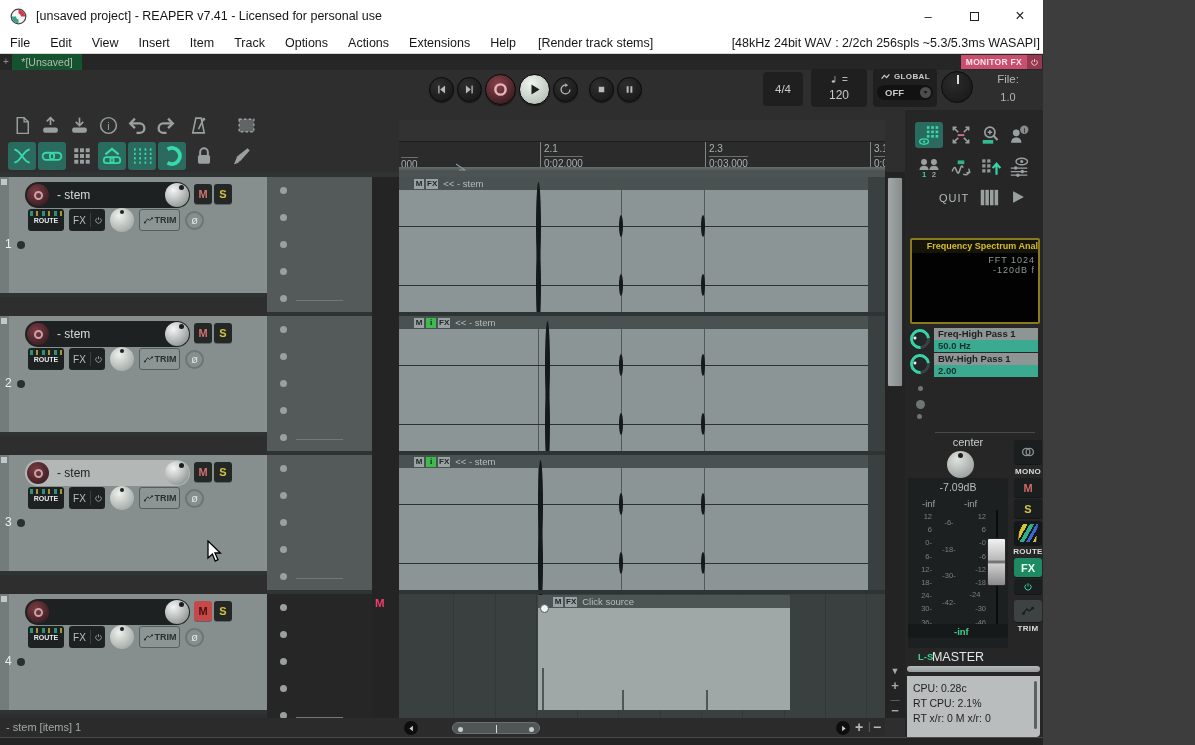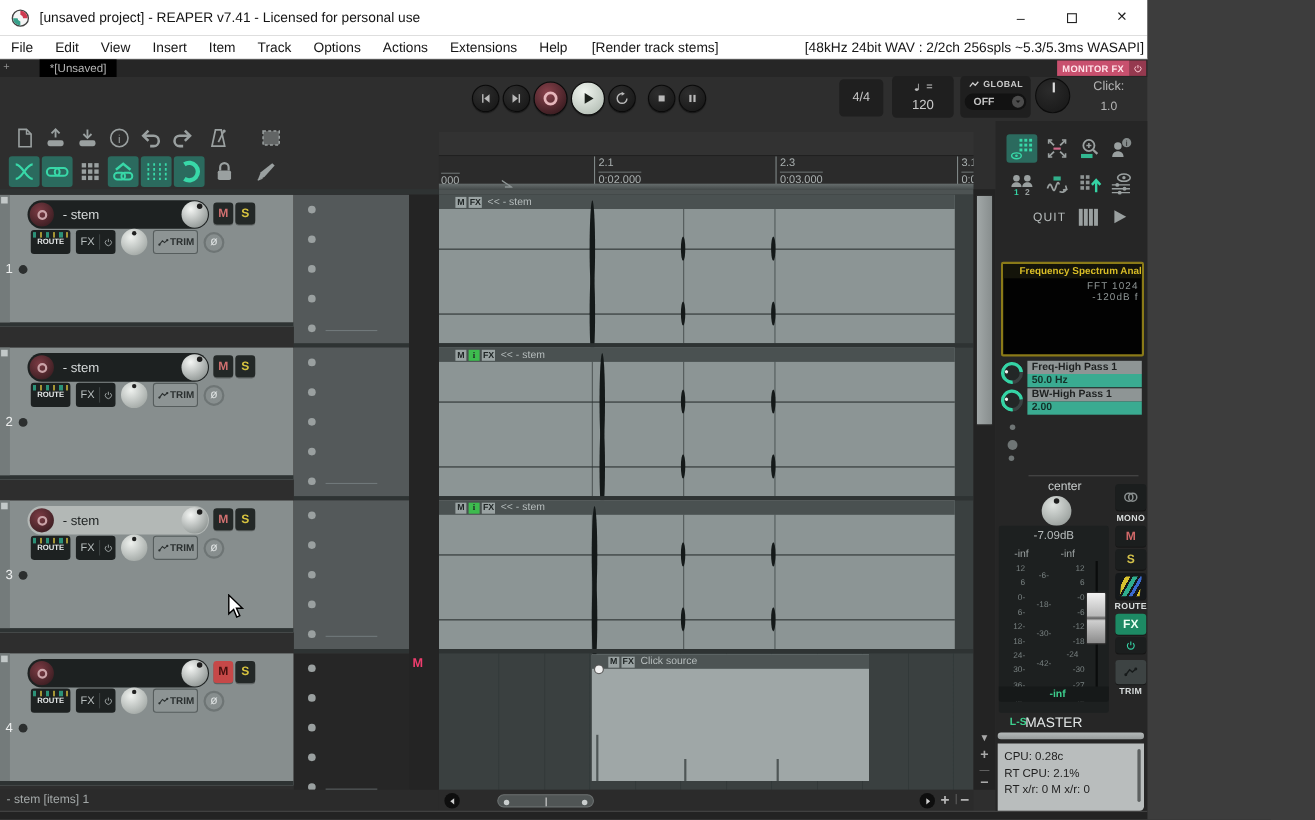--- a/index.html
+++ b/index.html
@@ -17,21 +17,21 @@
   .wc .sq{width:9px;height:9px;border:1.2px solid #222;}
   #menubar{position:absolute;left:0;top:32px;width:1043px;height:22px;background:#ffffff;border-bottom:1px solid #d6d6d6;display:flex;align-items:center;font-size:12.5px;color:#161616;}
   #menu-items{display:flex;}
   .menu-item{padding:2px 10px;}
   #render-action{margin-left:8px;padding:2px 4px;}
   #audio-status{margin-left:auto;padding-right:3px;}
 
   
   #tabstrip{position:absolute;left:0;top:54px;width:1043px;height:16px;background:#262626;}
   #tab-plus{position:absolute;left:3px;top:2px;color:#8f8f8f;font-size:10px;}
-  #project-tab{position:absolute;left:12px;top:0;width:70px;height:16px;background:#000000;color:#b7b7b7;font-size:10.5px;display:flex;align-items:center;justify-content:center;margin-left:24px;}
+  #project-tab{position:absolute;left:12px;top:0;width:70px;height:16px;background:#14532d;color:#b7b7b7;font-size:10.5px;display:flex;align-items:center;justify-content:center;}
   #monitor-badge{position:absolute;right:1px;top:1px;height:14px;display:flex;}
   #monitor-label{background:#c8506e;color:#ffe3e9;font-size:8.5px;font-weight:bold;display:flex;align-items:center;padding:0 5px;letter-spacing:.3px;}
   #monitor-power{width:15px;background:#95394f;color:#ffccd6;display:flex;align-items:center;justify-content:center;}
   #monitor-power svg{width:9px;height:9px;}
 
   
   #transport-buttons{position:absolute;left:429px;top:74px;display:flex;align-items:center;gap:3px;}
   .tbtn{width:25px;height:25px;border-radius:50%;background:radial-gradient(circle at 35% 30%,#2e2e2e,#151515);border:1px solid #0a0a0a;color:#b9b9b9;display:flex;align-items:center;justify-content:center;box-shadow:0 1px 1px rgba(0,0,0,.5);}
   .tbtn svg{width:13px;height:13px;}
   .tbtn.record{width:31px;height:31px;background:radial-gradient(circle at 40% 32%,#8a424c,#261316);}
@@ -334,21 +334,21 @@
       <div id="global-pill">
         <span>OFF</span>
         <span id="global-dd">
             <svg width="7" height="7" viewBox="0 0 20 20">
               <path d="M4 6.5l6 7 6-7z" fill="#151515"></path>
             </svg>
           </span>
       </div>
     </div>
     <div id="rate-knob"></div>
-    <div id="rate-label">Click:</div>
+    <div id="rate-label">File:</div>
     <div id="rate-value">1.0</div>
 
     <div id="main-toolbar">
         <div class="ibtn r1" style="left: 12px;">
           <svg viewBox="0 0 20 20">
             <path d="M5 2.5h6.5L15.5 6.5V17.5H5z" fill="none" stroke="currentColor" stroke-width="1.4"></path>
             <path d="M11.5 2.5v4h4" fill="none" stroke="currentColor" stroke-width="1.2"></path>
           </svg>
         </div>
         <div class="ibtn r1" style="left: 40px;">
@@ -961,21 +961,21 @@
             <span class="scale-cell" style="left: 28px; width: 26px; top: 119.5px; text-align: center;">-42-</span>
             <span class="scale-cell" style="left: 28px; width: 26px; top: 146px; text-align: center;">-54-</span>
             <span class="scale-cell" style="left: 56px; width: 22px; top: 34px; text-align: right;">12</span>
             <span class="scale-cell" style="left: 56px; width: 22px; top: 47.2px; text-align: right;">6</span>
             <span class="scale-cell" style="left: 56px; width: 22px; top: 60.4px; text-align: right;">-0</span>
             <span class="scale-cell" style="left: 56px; width: 22px; top: 73.6px; text-align: right;">-6</span>
             <span class="scale-cell" style="left: 56px; width: 22px; top: 86.8px; text-align: right;">-12</span>
             <span class="scale-cell" style="left: 56px; width: 22px; top: 100px; text-align: right;">-18</span>
             <span class="scale-cell" style="left: 56px; width: 22px; top: 112px; text-align: center;">-24</span>
             <span class="scale-cell" style="left: 56px; width: 22px; top: 126.4px; text-align: right;">-30</span>
-            <span class="scale-cell" style="left: 56px; width: 22px; top: 139.6px; text-align: right;">-27</span>
+            <span class="scale-cell" style="left: 56px; width: 22px; top: 139.6px; text-align: right;">-46</span>
             <span class="scale-cell" style="left: 56px; width: 22px; top: 152.8px; text-align: right;">-42</span>
           </div>
         <div id="fader-track"></div>
         <div id="fader-handle"></div>
         <div id="meter-bottom">
           <span class="lufs" id="lufs-label">L-S</span>
           <span class="lufs" id="lufs-value">-inf</span>
         </div>
       </div>
       <div id="master-name">MASTER</div>

